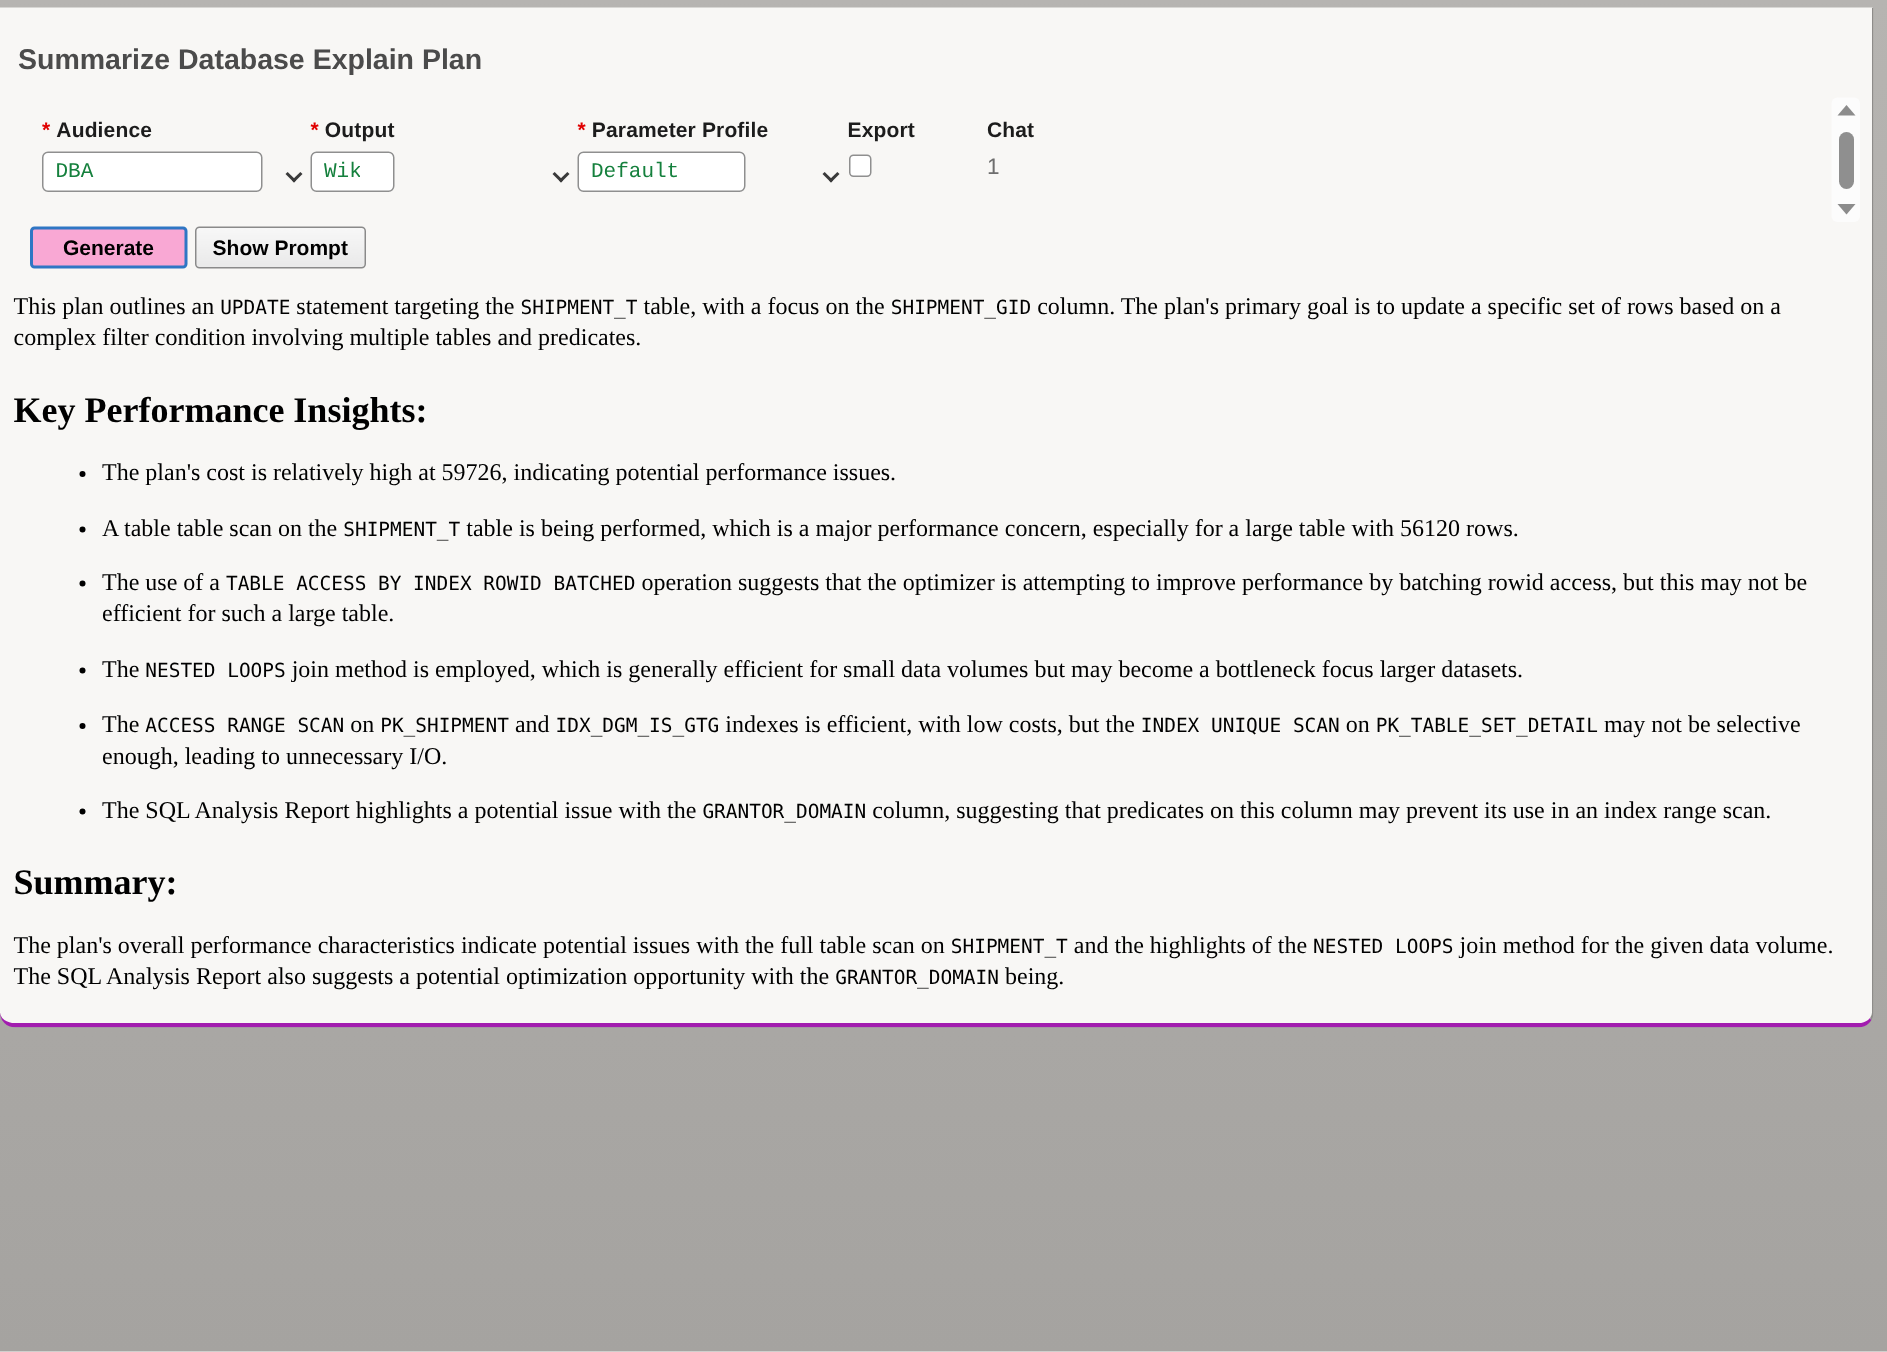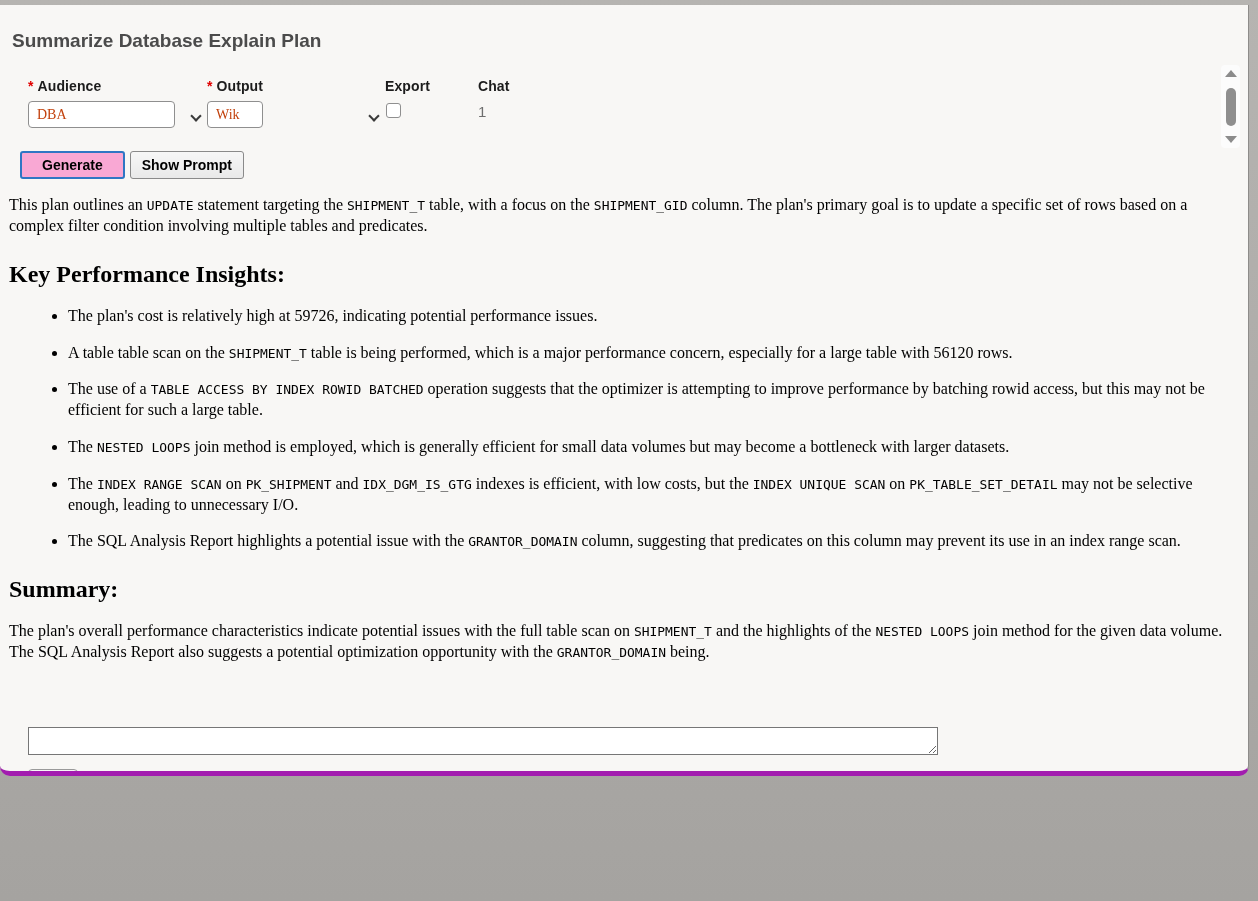--- a/index.html
+++ b/index.html
@@ -6,24 +6,24 @@
   html, body { margin: 0; padding: 0; }
   body {
     width: 1258px; height: 901px;
     background: linear-gradient(#b6b4b1, #a5a3a0);
     font-family: "Liberation Sans", sans-serif;
     overflow: hidden;
   }
   .window {
     position: relative;
     margin: 5px 9px 0 0;
-    height: 771px;
+    height: 680px;
     background: #f8f7f5;
     border-right: 1px solid #8e8c8a;
-    border-bottom: 5px solid #a21caf;
+    border-bottom: 3px solid #a21caf;
     border-radius: 0 0 10px 10px;
     overflow: hidden;
   }
   
   .app-title {
     margin: 25px 0 0 12px;
     font-size: 19px; font-weight: 600;
     color: #4b4b4b;
   }
   .form-row { display: flex; margin: 26px 0 0 28px; }
@@ -34,22 +34,22 @@
   .col-export  { width: 93px; }
   .field-label {
     font-size: 14px; font-weight: 600; color: #1c1c1c;
     margin-bottom: 7px; letter-spacing: .1px;
   }
   .req { color: #e00000; margin-right: 4px; font-weight: 700; }
   .select-wrap { position: relative; display: inline-block; }
   select {
     -webkit-appearance: none; appearance: none;
     height: 27px; border: 1px solid #8f8f8f; border-radius: 4px;
-    background: #ffffff; color: #c2410c;
-    font-family: Liberation Serif, serif; font-size: 14px;
+    background: #ffffff; color: #15803d;
+    font-family: Liberation Mono, monospace; font-size: 14px;
     padding: 0 22px 0 8px;
   }
   .sel-audience { width: 147px; }
   .sel-output  { width: 56px; }
   .sel-profile { width: 112px; }
   .chevron {
     position: absolute; right: 7px; top: 50%; margin-top: -3px;
     width: 8px; height: 8px; pointer-events: none;
   }
   .chevron::before {
@@ -138,20 +138,29 @@
     <div class="col col-output">
       <div class="field-label"><span class="req">*</span><span>Output</span></div>
       <span class="select-wrap">
         <select class="sel-output">
           <option>Wiki</option>
         </select>
         <span class="chevron"></span>
       </span>
     </div>
 
+    <div class="col col-profile">
+      <div class="field-label"><span class="req">*</span><span>Parameter Profile</span></div>
+      <span class="select-wrap">
+        <select class="sel-profile">
+          <option>Default</option>
+        </select>
+        <span class="chevron"></span>
+      </span>
+    </div>
 
     <div class="col col-export">
       <div class="field-label">Export</div>
       <input type="checkbox" style="">
     </div>
 
     <div class="col">
       <div class="field-label">Chat</div>
       <div class="chat-value">1</div>
     </div>
@@ -170,22 +179,22 @@
   </div>
 
   <div class="doc">
     <p><span>This plan outlines an </span><code>UPDATE</code><span> statement targeting the </span><code>SHIPMENT_T</code><span> table, with a focus on the </span><code>SHIPMENT_GID</code><span> column. The plan's primary goal is to update a specific set of rows based on a complex filter condition involving multiple tables and predicates.</span></p>
 
     <h2>Key Performance Insights:</h2>
     <ul>
       <li><span>The plan's cost is relatively high at 59726, indicating potential performance issues.</span></li>
       <li><span>A table table scan on the </span><code>SHIPMENT_T</code><span> table is being performed, which is a major performance concern, especially for a large table with 56120 rows.</span></li>
       <li><span>The use of a </span><code>TABLE ACCESS BY INDEX ROWID BATCHED</code><span> operation suggests that the optimizer is attempting to improve performance by batching rowid access, but this may not be efficient for such a large table.</span></li>
-      <li><span>The </span><code>NESTED LOOPS</code><span> join method is employed, which is generally efficient for small data volumes but may become a bottleneck with larger datasets.</span></li>
-      <li><span>The </span><code>INDEX RANGE SCAN</code><span> on </span><code>PK_SHIPMENT</code><span> and </span><code>IDX_DGM_IS_GTG</code><span> indexes is efficient, with low costs, but the </span><code>INDEX UNIQUE SCAN</code><span> on </span><code>PK_TABLE_SET_DETAIL</code><span> may not be selective enough, leading to unnecessary I/O.</span></li>
+      <li><span>The </span><code>NESTED LOOPS</code><span> join method is employed, which is generally efficient for small data volumes but may become a bottleneck focus larger datasets.</span></li>
+      <li><span>The </span><code>ACCESS RANGE SCAN</code><span> on </span><code>PK_SHIPMENT</code><span> and </span><code>IDX_DGM_IS_GTG</code><span> indexes is efficient, with low costs, but the </span><code>INDEX UNIQUE SCAN</code><span> on </span><code>PK_TABLE_SET_DETAIL</code><span> may not be selective enough, leading to unnecessary I/O.</span></li>
       <li><span>The SQL Analysis Report highlights a potential issue with the </span><code>GRANTOR_DOMAIN</code><span> column, suggesting that predicates on this column may prevent its use in an index range scan.</span></li>
     </ul>
 
     <h2>Summary:</h2>
     <p><span>The plan's overall performance characteristics indicate potential issues with the full table scan on </span><code>SHIPMENT_T</code><span> and the highlights of the </span><code>NESTED LOOPS</code><span> join method for the given data volume. The SQL Analysis Report also suggests a potential optimization opportunity with the </span><code>GRANTOR_DOMAIN</code><span> being.</span></p>
   </div>
 
   <div class="ask-area">
     <textarea class="ask-input" placeholder="" style=""></textarea>
     <div>

